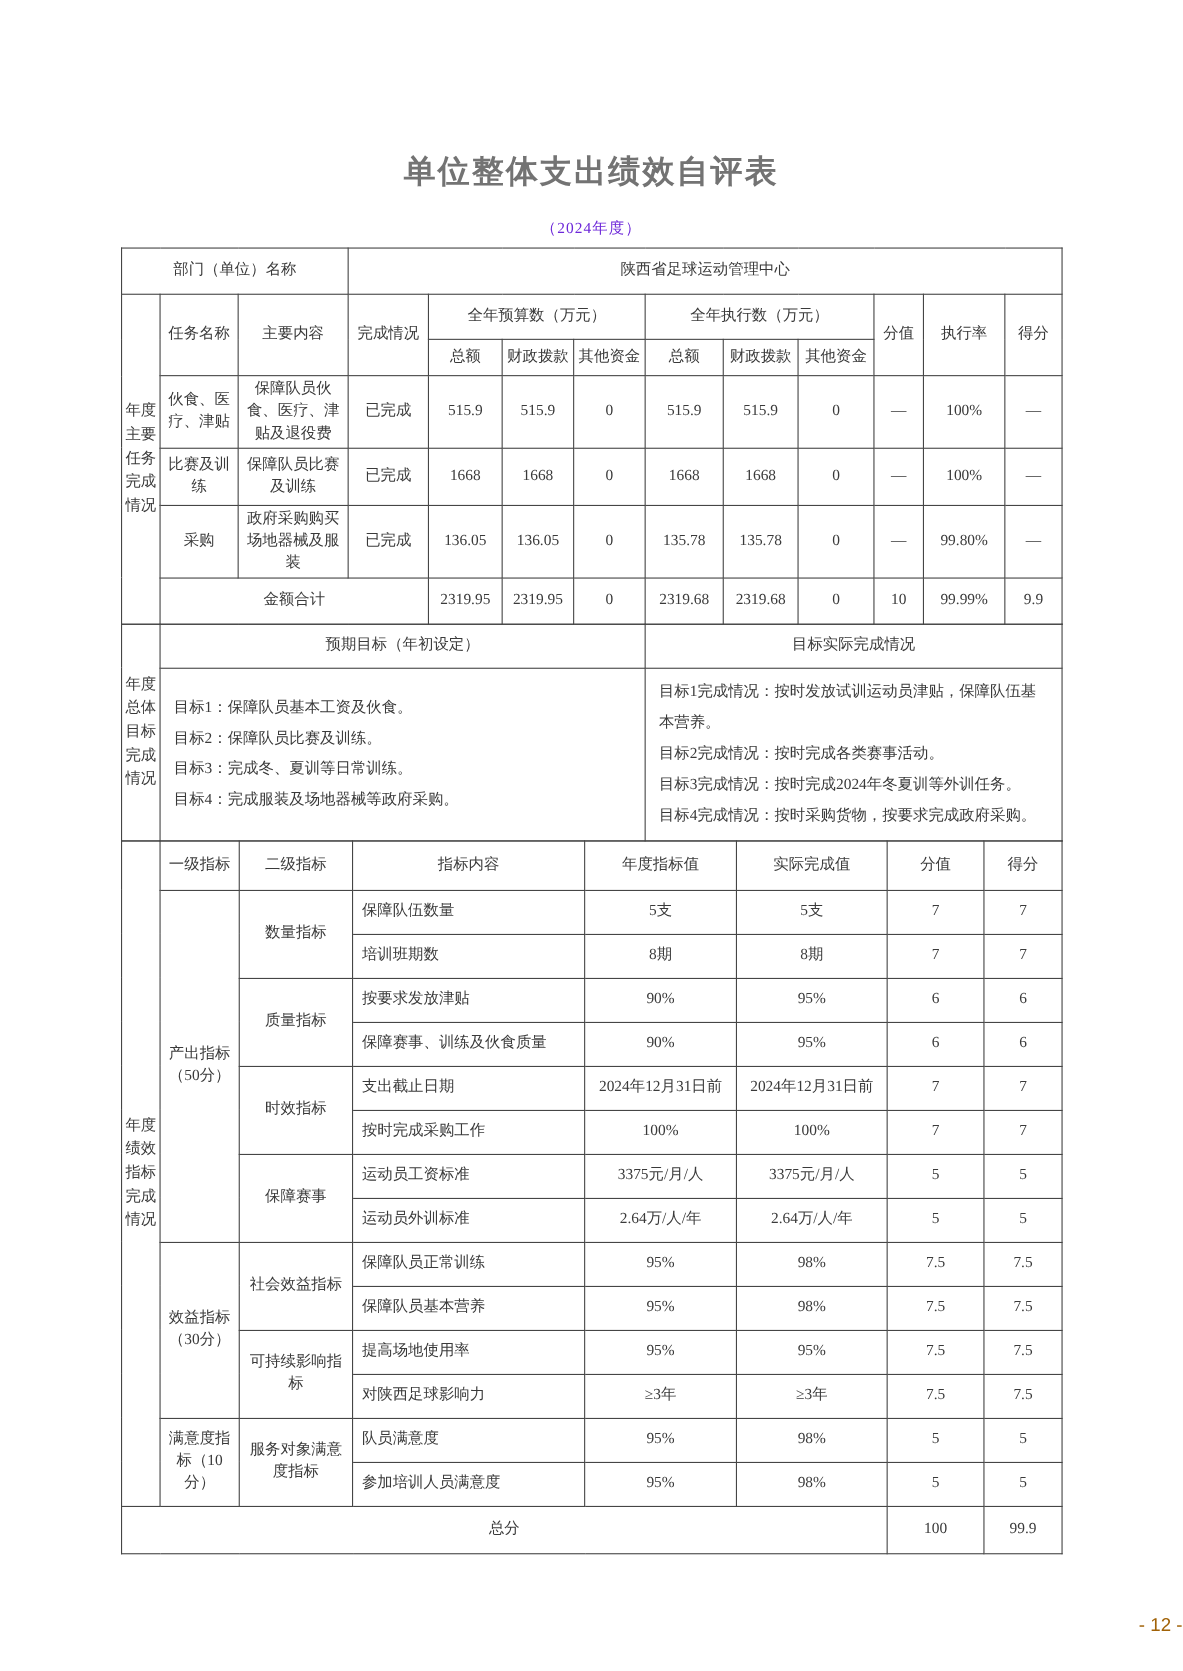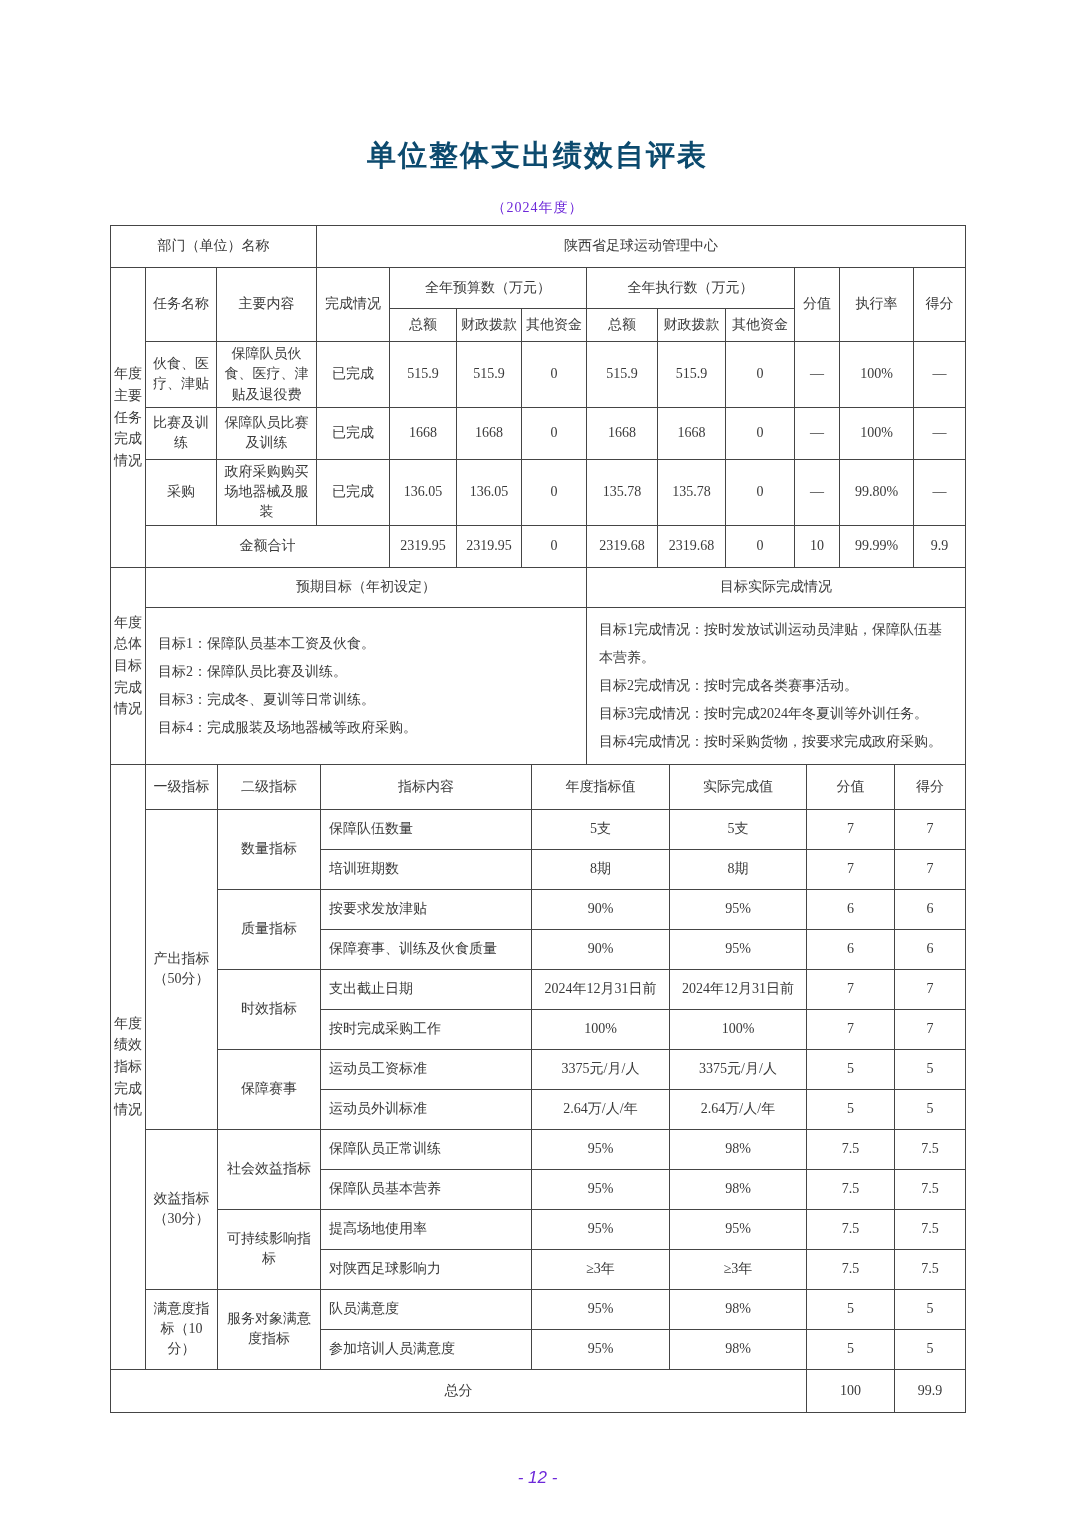--- a/index.html
+++ b/index.html
@@ -12,21 +12,21 @@
     font-family: "Liberation Serif", "DejaVu Serif", serif;
     color: #3a3a3a;
     overflow: hidden;
   }
   .doc-title {
     position: absolute;
     top: 136px; left: 0; width: 100%;
     text-align: center;
     font-size: 29px;
     font-weight: bold;
-    color: #0c4a6e;
+    color: #737373;
     letter-spacing: 2px;
   }
   .doc-subtitle {
     position: absolute;
     top: 199px; left: 0; width: 100%;
     text-align: center;
     font-size: 14px;
     color: #6d28d9;
     letter-spacing: 1px;
   }
@@ -73,25 +73,24 @@
   
   tr.g-h     { height: 40px; }
   tr.g-c     { height: 107px; }
   
   tr.i-h     { height: 45px; }
   tr.i-r     { height: 40px; }
   tr.i-total { height: 43px; margin-left: 44px; }
   .page-footer {
     position: absolute;
     top: 1468px; left: 0; width: 100%;
-    text-align: center;
+    text-align: right;
     font-family: "Liberation Sans", "DejaVu Sans", sans-serif;
     font-size: 17px;
-    color: #6d28d9;
-    font-style: italic;
+    color: #a16207;
   }
 </style>
 </head>
 <body>
 
 <div class="page">
 
   <div class="doc-title">单位整体支出绩效自评表</div>
   <div class="doc-subtitle">（2024年度）</div>
 

